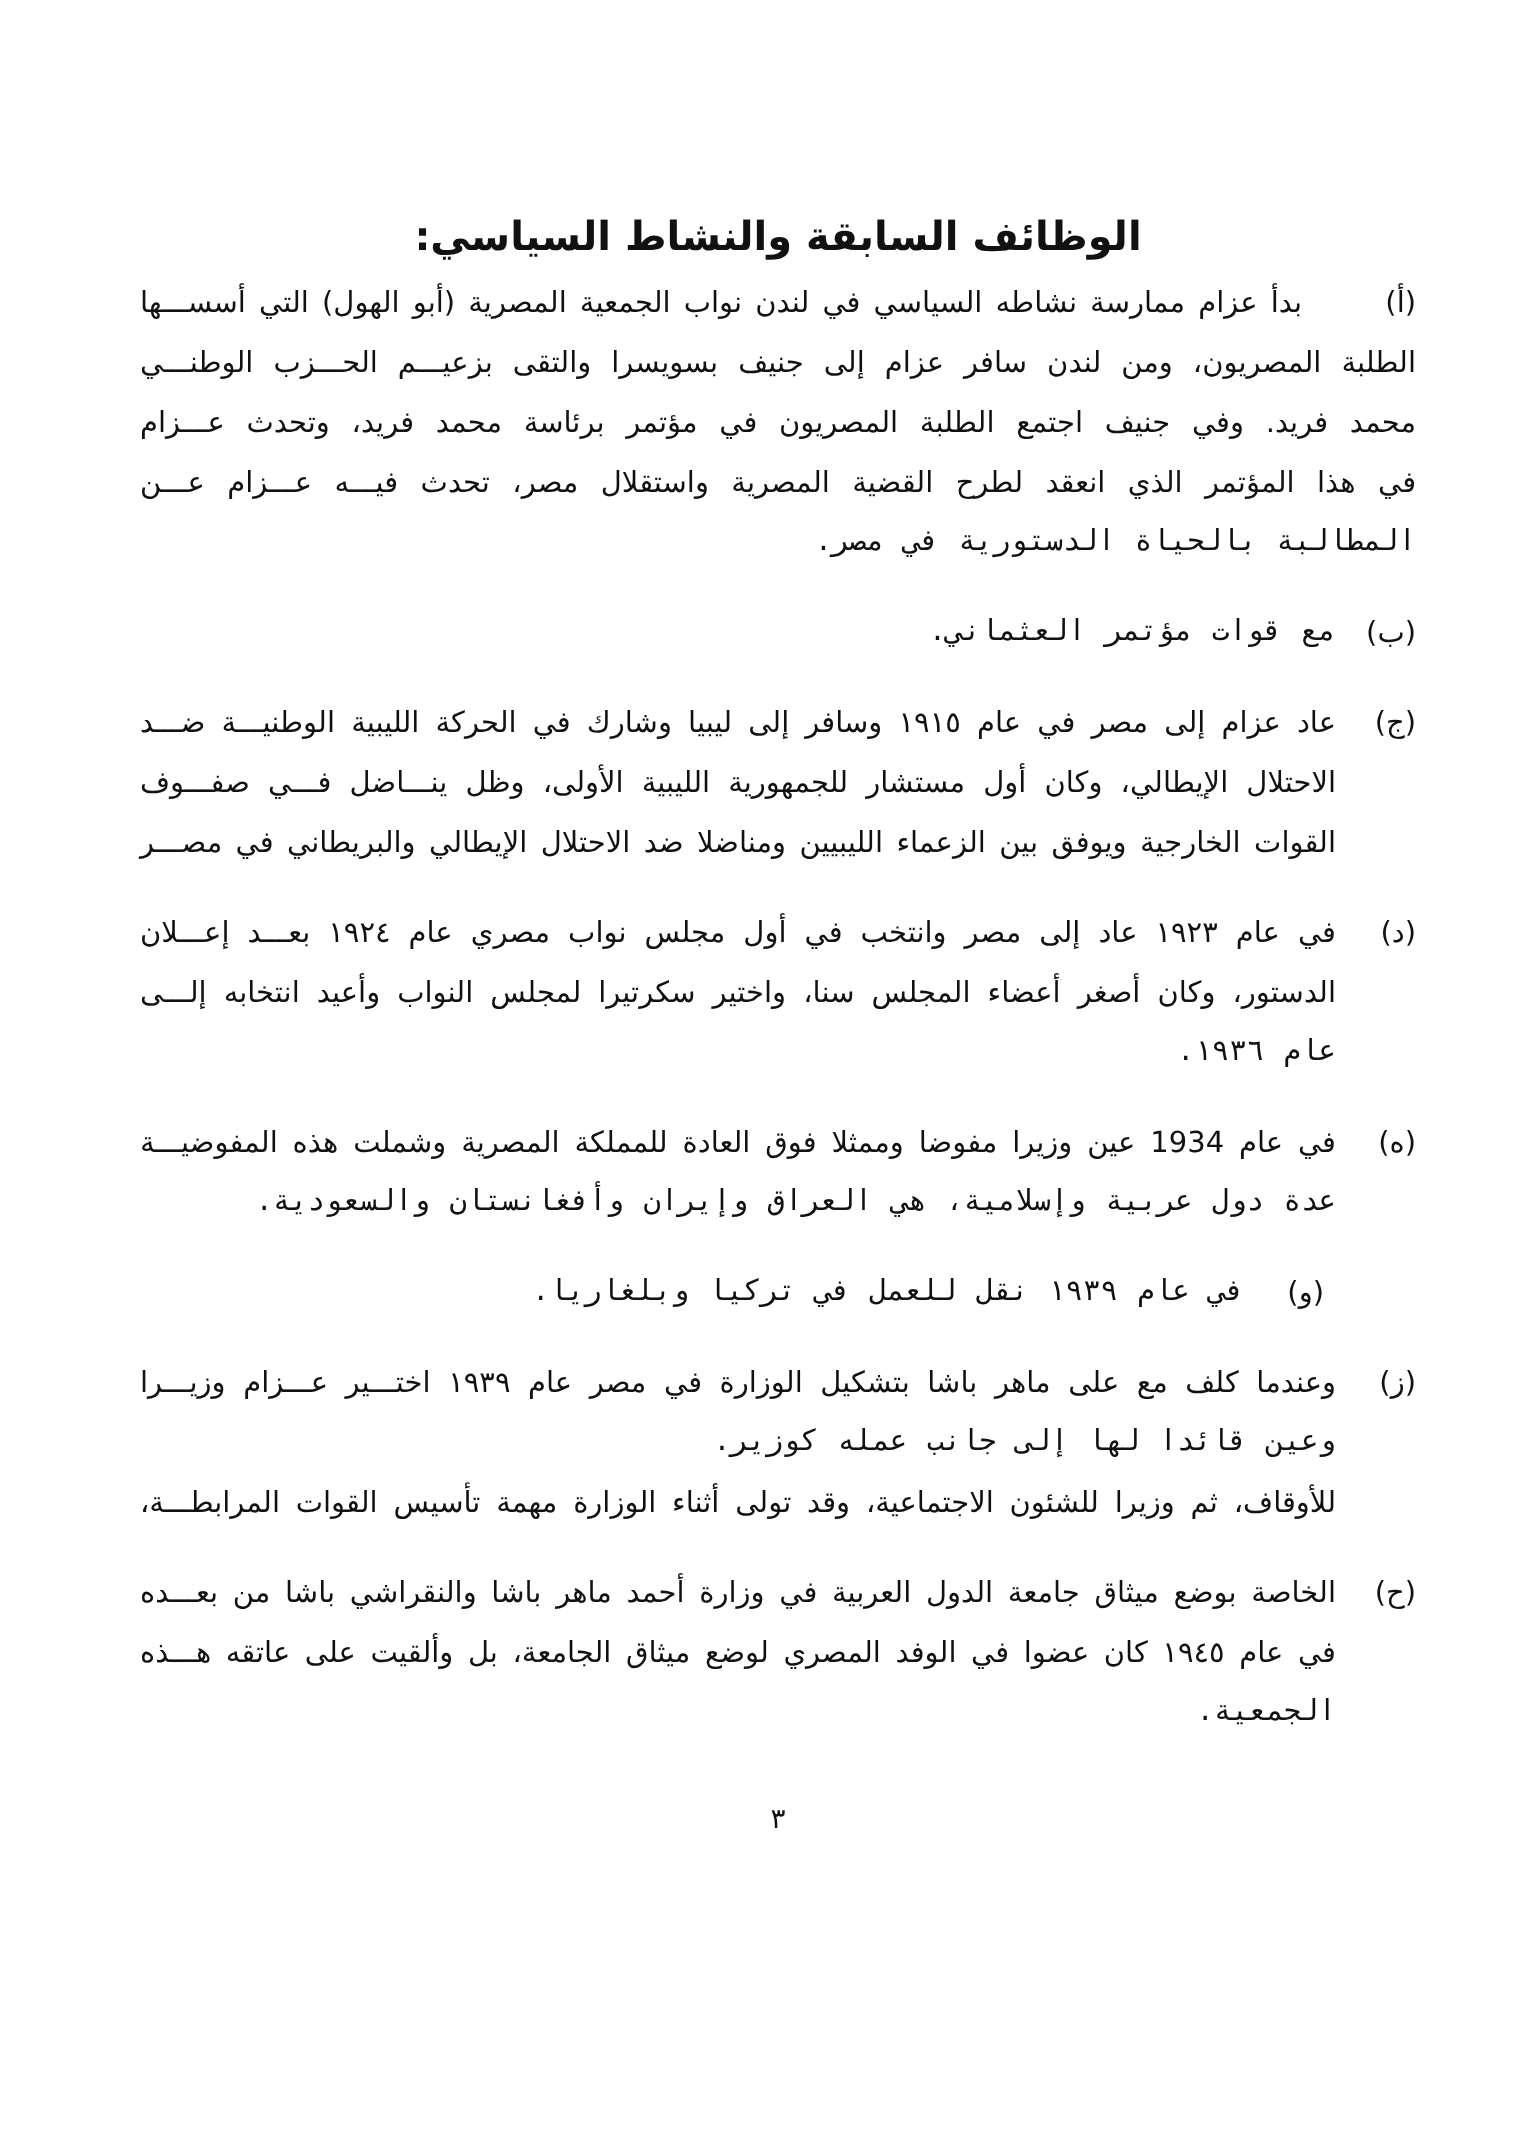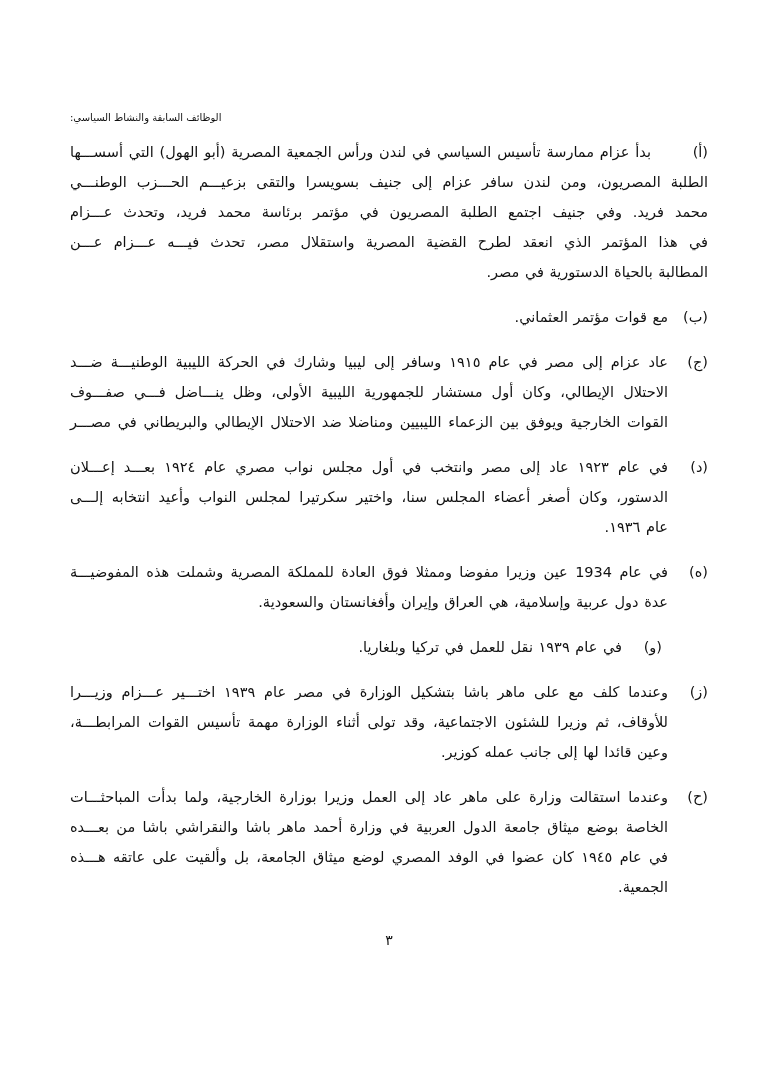--- a/index.html
+++ b/index.html
@@ -15,25 +15,25 @@
     background: #ffffff;
     box-sizing: border-box;
     padding: 103px 50px 0 70px;
     direction: rtl;
     font-family: "DejaVu Sans", sans-serif;
     font-size: 14.5px;
     color: #111111;
     overflow: hidden;
   }
   .heading {
-    font-size: 10px;
-    font-weight: normal;
+    font-size: 20px;
+    font-weight: bold;
     line-height: 30px;
     margin: 0 0 4px 0;
-    text-align: left;
+    text-align: center;
   }
   .item {
     position: relative;
     padding-right: 40px;
     margin-bottom: 15px;
     line-height: 30px;
   }
   .item .marker {
     position: absolute;
     right: 0;
@@ -44,39 +44,40 @@
   .item.item-a { padding-right: 0; }
   .item.item-a .line.first { text-indent: 57px; }
   .item.item-w { margin-right: 46px; }
   .line {
     text-align: justify;
     text-align-last: justify;
     word-spacing: 1px;
   }
   .line.last {
     text-align-last: right;
+    font-family: Liberation Mono, monospace;
   }
   .page-number {
     margin-top: 28px;
     text-align: center;
     font-size: 14px;
     line-height: 20px;
   }
 </style>
 </head>
 <body>
 
 <div class="page">
 
   <h1 class="heading">الوظائف السابقة والنشاط السياسي:</h1>
 
   <div class="item item-a">
     <span class="marker">(أ)</span>
     <div class="body">
-      <div class="line first">بدأ عزام ممارسة تأسيس السياسي في لندن ورأس الجمعية المصرية (أبو الهول) التي أسســـها</div>
+      <div class="line first">بدأ عزام ممارسة نشاطه السياسي في لندن نواب الجمعية المصرية (أبو الهول) التي أسســـها</div>
       <div class="line">الطلبة المصريون، ومن لندن سافر عزام إلى جنيف بسويسرا والتقى بزعيـــم الحـــزب الوطنـــي</div>
       <div class="line">محمد فريد. وفي جنيف اجتمع الطلبة المصريون في مؤتمر برئاسة محمد فريد، وتحدث عـــزام</div>
       <div class="line">في هذا المؤتمر الذي انعقد لطرح القضية المصرية واستقلال مصر، تحدث فيـــه عـــزام عـــن</div>
       <div class="line last">المطالبة بالحياة الدستورية في مصر.</div>
     </div>
   </div>
 
   <div class="item">
     <span class="marker">(ب)</span>
     <div class="body">
@@ -114,29 +115,28 @@
     <span class="marker">(و)</span>
     <div class="body">
       <div class="line last">في عام ١٩٣٩ نقل للعمل في تركيا وبلغاريا.</div>
     </div>
   </div>
 
   <div class="item">
     <span class="marker">(ز)</span>
     <div class="body">
       <div class="line">وعندما كلف مع على ماهر باشا بتشكيل الوزارة في مصر عام ١٩٣٩ اختـــير عـــزام وزيـــرا</div>
+      <div class="line last">وعين قائدا لها إلى جانب عمله كوزير.</div>
       <div class="line">للأوقاف، ثم وزيرا للشئون الاجتماعية، وقد تولى أثناء الوزارة مهمة تأسيس القوات المرابطـــة،</div>
-      <div class="line last">وعين قائدا لها إلى جانب عمله كوزير.</div>
     </div>
   </div>
 
   <div class="item">
     <span class="marker">(ح)</span>
     <div class="body">
-      <div class="line">وعندما استقالت وزارة على ماهر عاد إلى العمل وزيرا بوزارة الخارجية، ولما بدأت المباحثـــات</div>
       <div class="line">الخاصة بوضع ميثاق جامعة الدول العربية في وزارة أحمد ماهر باشا والنقراشي باشا من بعـــده</div>
       <div class="line">في عام ١٩٤٥ كان عضوا في الوفد المصري لوضع ميثاق الجامعة، بل وألقيت على عاتقه هـــذه</div>
       <div class="line last">الجمعية.</div>
     </div>
   </div>
 
   <div class="page-number">٣</div>
 
 </div>
 

